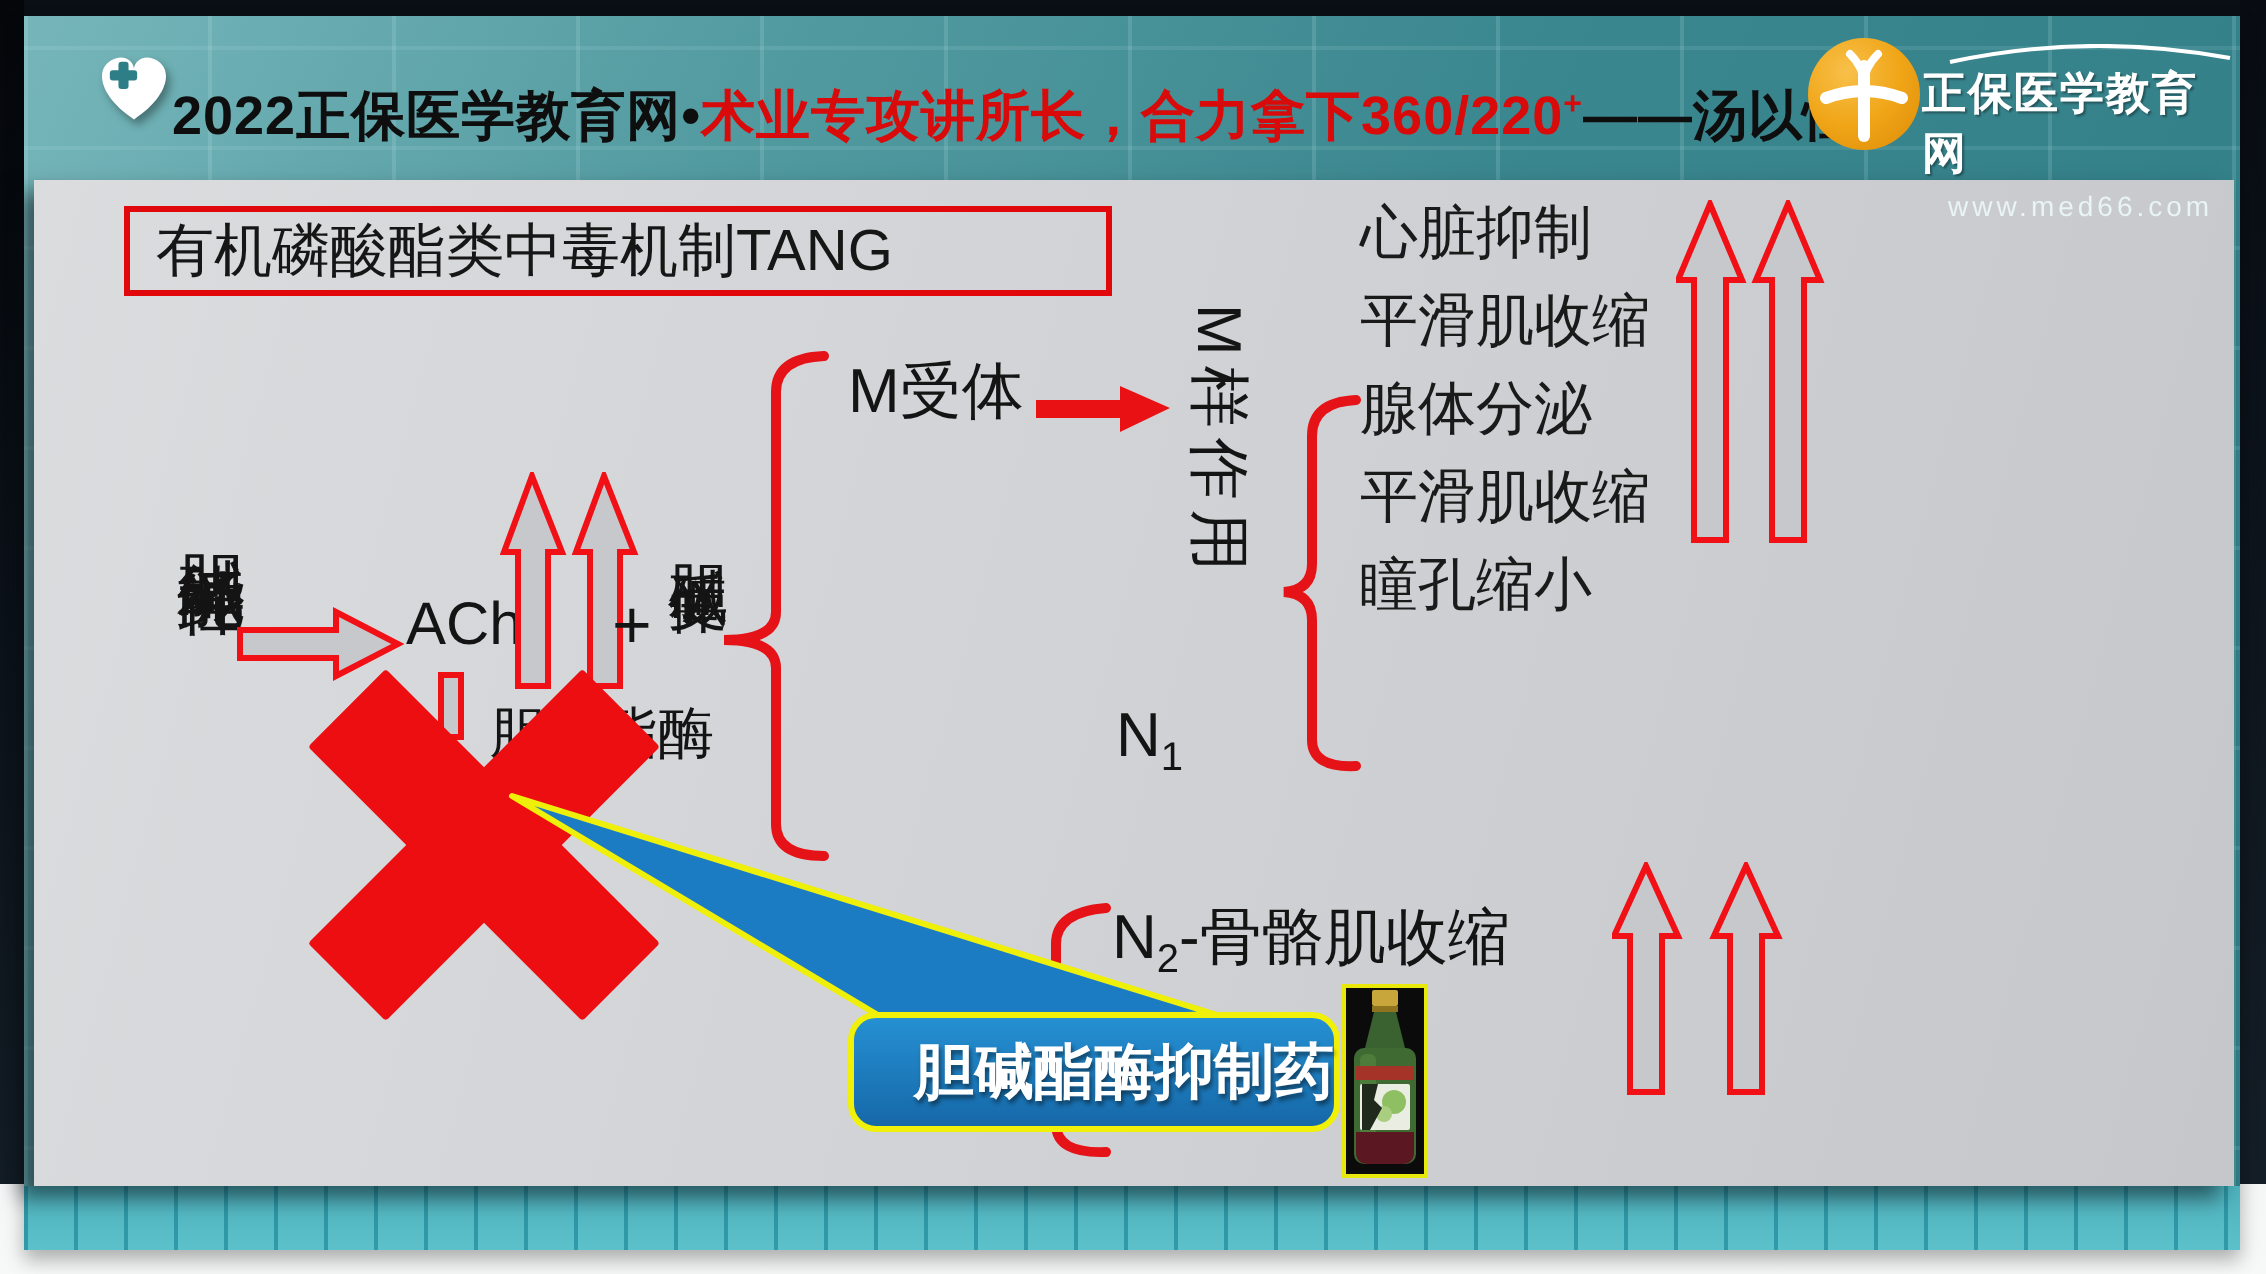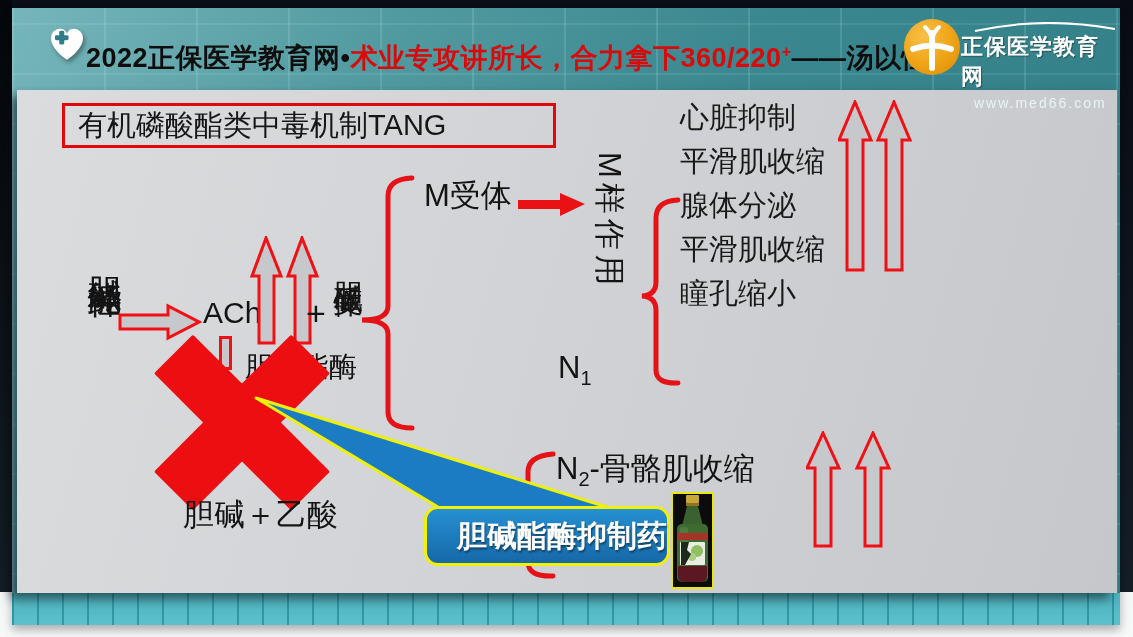--- a/index.html
+++ b/index.html
@@ -214,21 +214,20 @@
         <polygon points="67,2 83,37 75,37 75,115 59,115 59,37 51,37"></polygon>
       </g>
     </svg>
 
     <div class="abs enzyme-shaft"></div>
     <div class="abs enzyme-label">胆碱酯酶</div>
 
     <div class="abs xbar a"></div>
     <div class="abs xbar b"></div>
 
-    <div class="abs breakdown-label">胆碱＋乙酸</div>
 
     <svg class="abs pointer-svg" width="1096" height="503">
       <polygon points="239,308 590,417 431,423" fill="#1B7CC4" stroke="#EFF00A" stroke-width="3" stroke-linejoin="round"></polygon>
     </svg>
 
     <div class="abs callout">
       <span>胆碱酯酶抑制药</span>
     </div>
 
     <div class="abs bottle">

